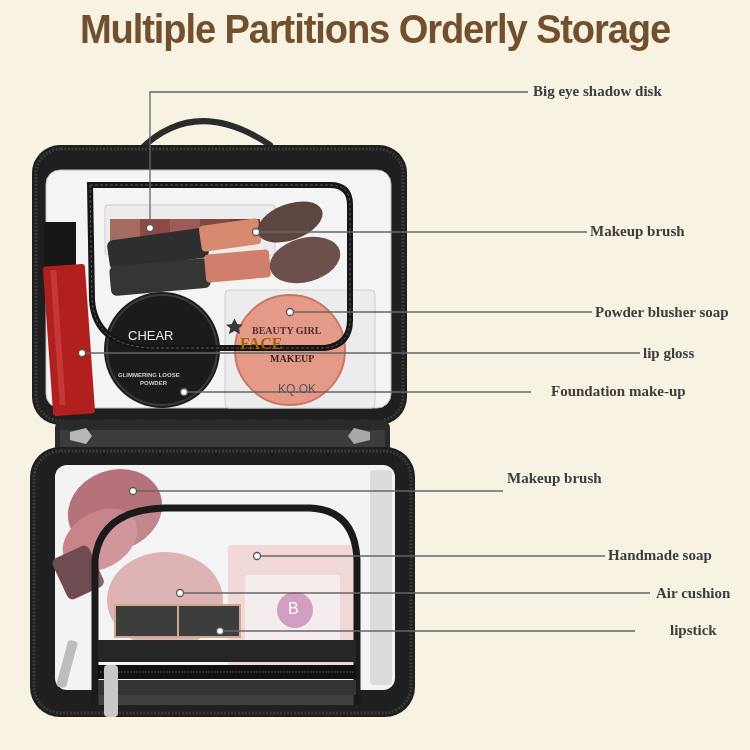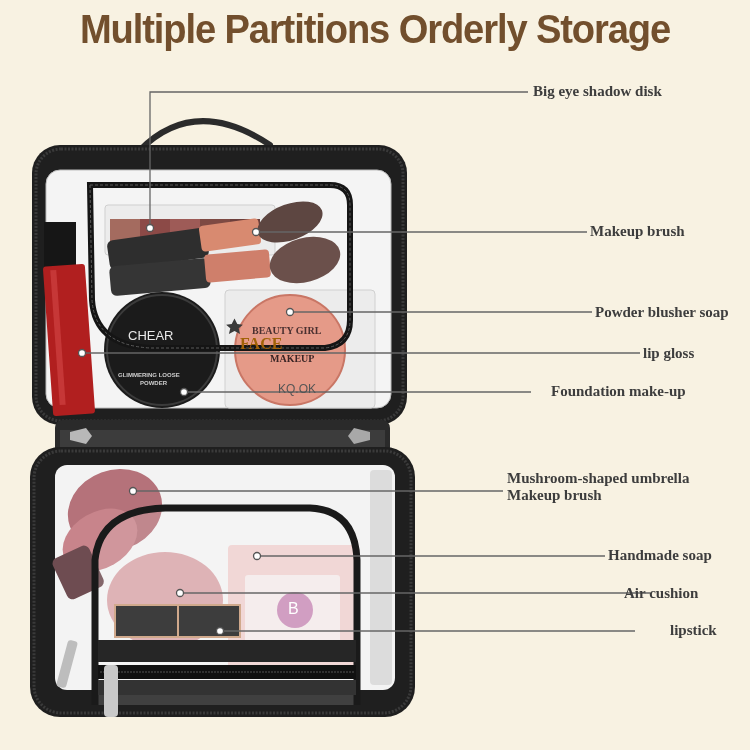--- a/index.html
+++ b/index.html
@@ -119,25 +119,24 @@
       <circle cx="220" cy="631" r="3.5"></circle>
     </g>
   </svg>
 
   <div class="label" style="left:533px;top:83px;">Big eye shadow disk</div>
   <div class="label" style="left:590px;top:223px;">Makeup brush</div>
   <div class="label" style="left:595px;top:304px;">Powder blusher soap</div>
   <div class="label" style="left:643px;top:345px;">lip gloss</div>
   <div class="label" style="left:535px;top:383px;margin-left:16px;">Foundation make-up</div>
   <div class="label" style="left:507px;top:470px;">
-    <div>Mushroom-shaped umbrella</div>
     <div>Makeup brush</div>
   </div>
   <div class="label" style="left:608px;top:547px;">Handmade soap</div>
-  <div class="label" style="left:624px;top:585px;">Air cushion</div>
+  <div class="label" style="left:656px;top:585px;">Air cushion</div>
   <div class="label" style="left:638px;top:622px;margin-left:32px;">lipstick</div>
 
   <div style="position:absolute;left:128px;top:328px;font-family:'Liberation Sans',sans-serif;font-size:13px;color:#e8e8e8;text-align:right;">CHEAR</div>
   <div style="position:absolute;left:118px;top:372px;font-family:'Liberation Sans',sans-serif;font-size:6px;color:#cfcfcf;font-weight:bold;">GLIMMERING LOOSE</div>
   <div style="position:absolute;left:140px;top:380px;font-family:'Liberation Sans',sans-serif;font-size:6px;color:#cfcfcf;font-weight:bold;">POWDER</div>
   <div style="position:absolute;left:252px;top:325px;font-family:'Liberation Serif',serif;font-size:10px;color:#4a3030;font-weight:bold;">BEAUTY GIRL</div>
   <div style="position:absolute;left:240px;top:335px;font-family:'Liberation Serif',serif;font-size:16px;color:#a16207;font-weight:bold;">FACE</div>
   <div style="position:absolute;left:270px;top:353px;font-family:'Liberation Serif',serif;font-size:10px;color:#3a2525;font-weight:bold;text-align:center;">MAKEUP</div>
   <div style="position:absolute;left:278px;top:382px;font-family:'Liberation Sans',sans-serif;font-size:12px;color:#555;">KQ.OK</div>
   <div style="position:absolute;left:288px;top:600px;font-family:'Liberation Sans',sans-serif;font-size:16px;color:#ffffff;">B</div>

